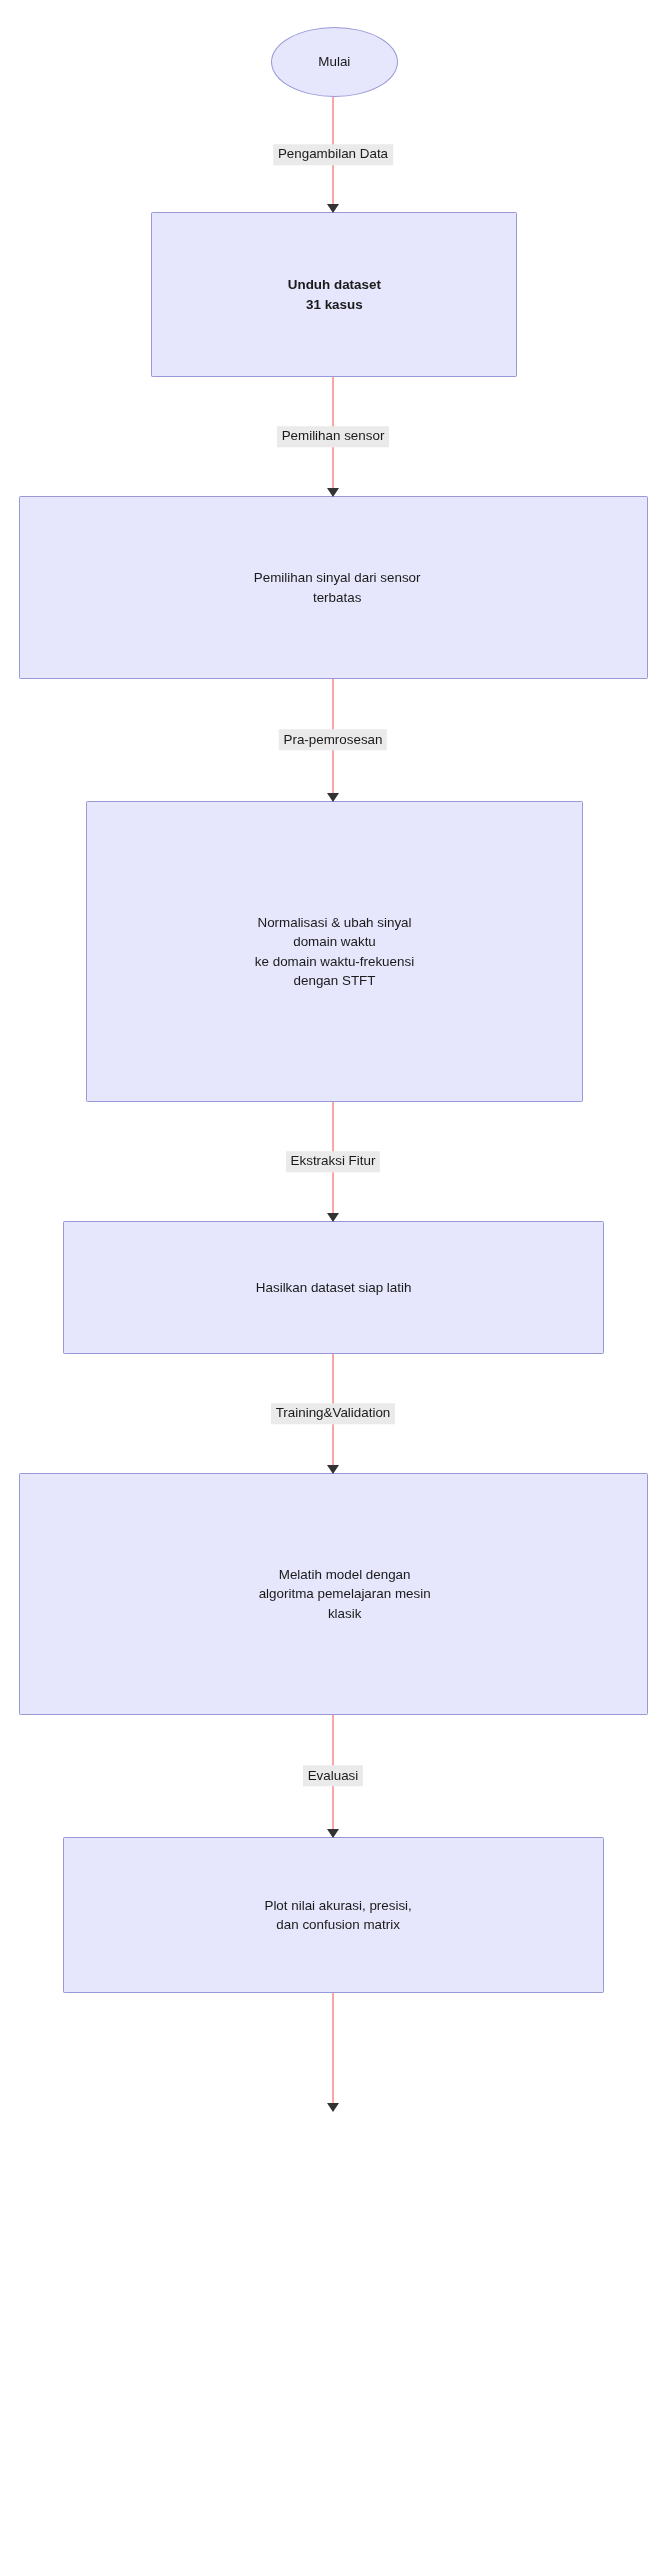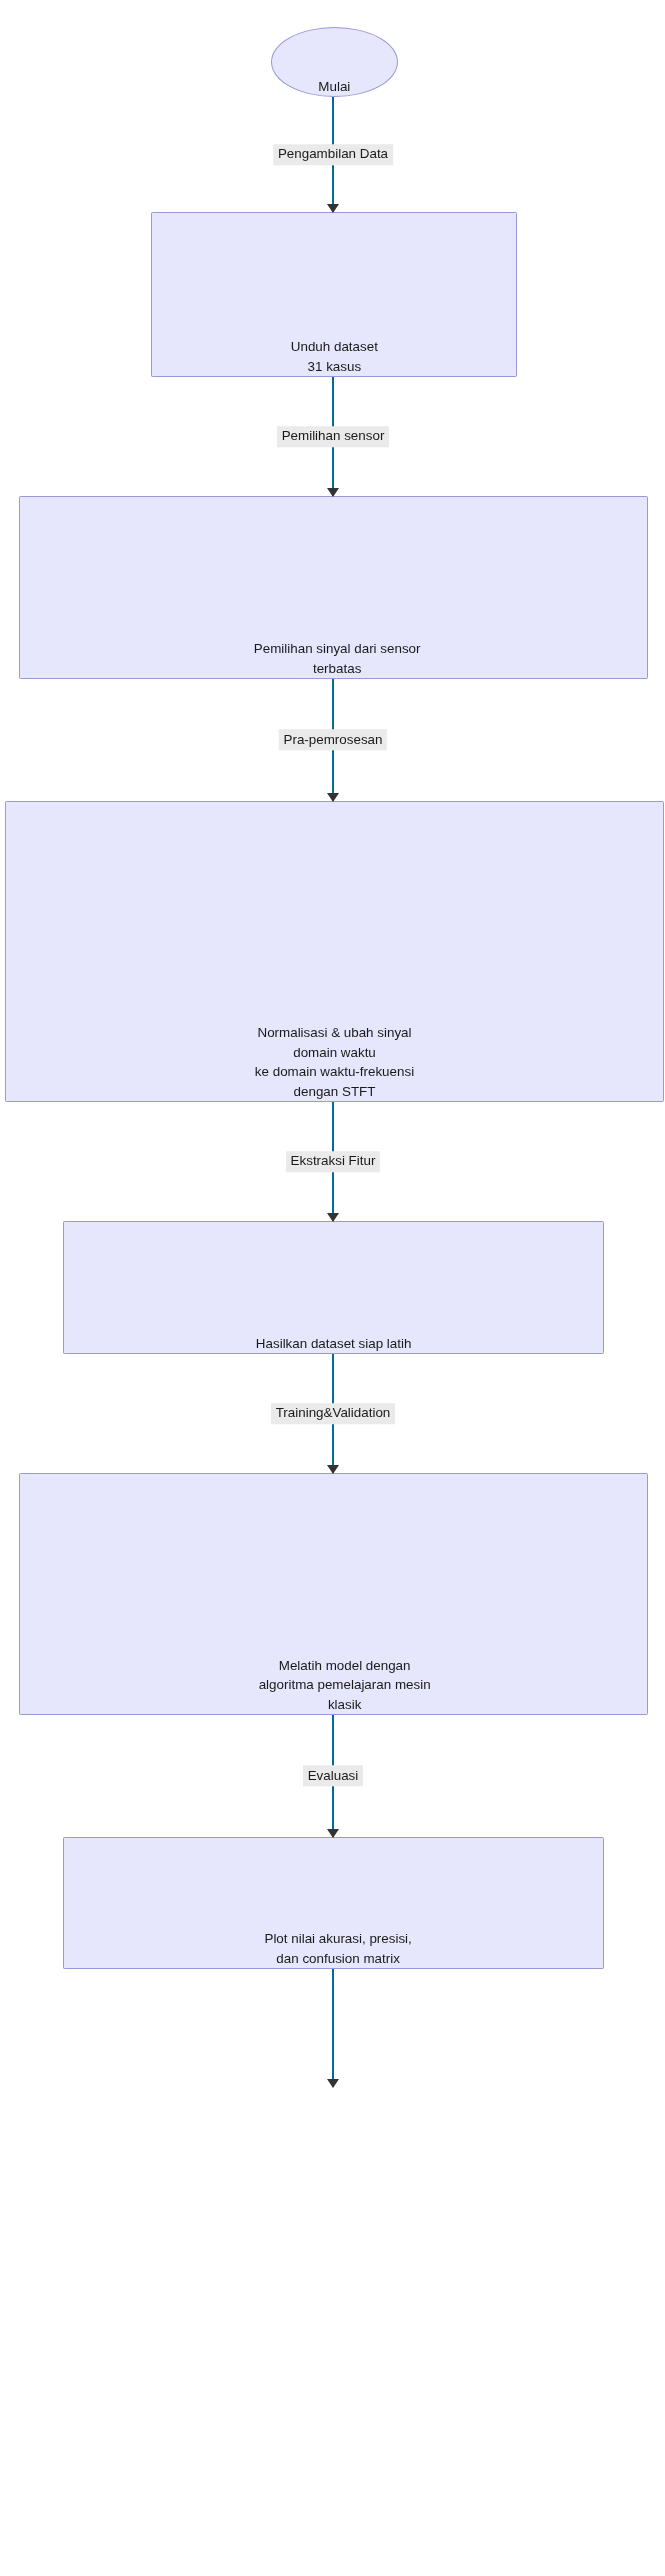--- a/index.html
+++ b/index.html
@@ -21,48 +21,48 @@
     align-items: center;
     padding-top: 27px;
     box-sizing: border-box;
   }
   .node {
     box-sizing: border-box;
     background: #e6e6fc;
     border: 0.7px solid #9999d8;
     color: #1a1a1a;
     display: flex;
-    align-items: flex-end;
+    align-items: center;
     justify-content: center;
     text-align: center;
     line-height: 1.45;
     font-size: 13.4px;
     white-space: pre-line;
   }
   .node.terminator {
     border-radius: 50%;
   }
   .node.process {
     border-radius: 1.3px;
   }
 
   
   .n-start   { width: 127px; height: 70px; margin-left: 2.7px; }
-  .n-p1      { width: 366px; height: 165px; margin-left: 2.7px; }
+  .n-p1      { width: 366px; height: 165px; margin-left: 2.7px; font-weight: bold; }
   .n-p2      { width: 629px; height: 183px; margin-left: 1.3px; padding-left: 7px; }
-  .n-p3      { width: 659px; height: 301px; margin-left: 3px; }
+  .n-p3      { width: 497px; height: 301px; margin-left: 3px; }
   .n-p4      { width: 541px; height: 133px; margin-left: 1.3px; }
   .n-p5      { width: 629px; height: 242px; margin-left: 1.3px; padding-left: 22px; }
-  .n-p6      { width: 541px; height: 132px; margin-left: 1.3px; padding-left: 9px; }
+  .n-p6      { width: 541px; height: 156px; margin-left: 1.3px; padding-left: 9px; }
   .n-end     { width: 127px; height: 70px; margin-left: 2.7px; }
 
   .connector {
     position: relative;
     width: 1.3px;
-    background: #0369a1;
+    background: #fca5a5;
     display: flex;
     justify-content: center;
     text-decoration: underline;
   }
   .connector .arrow {
     position: absolute;
     bottom: -0.7px;
     left: 50%;
     transform: translateX(-50%);
     width: 0;

